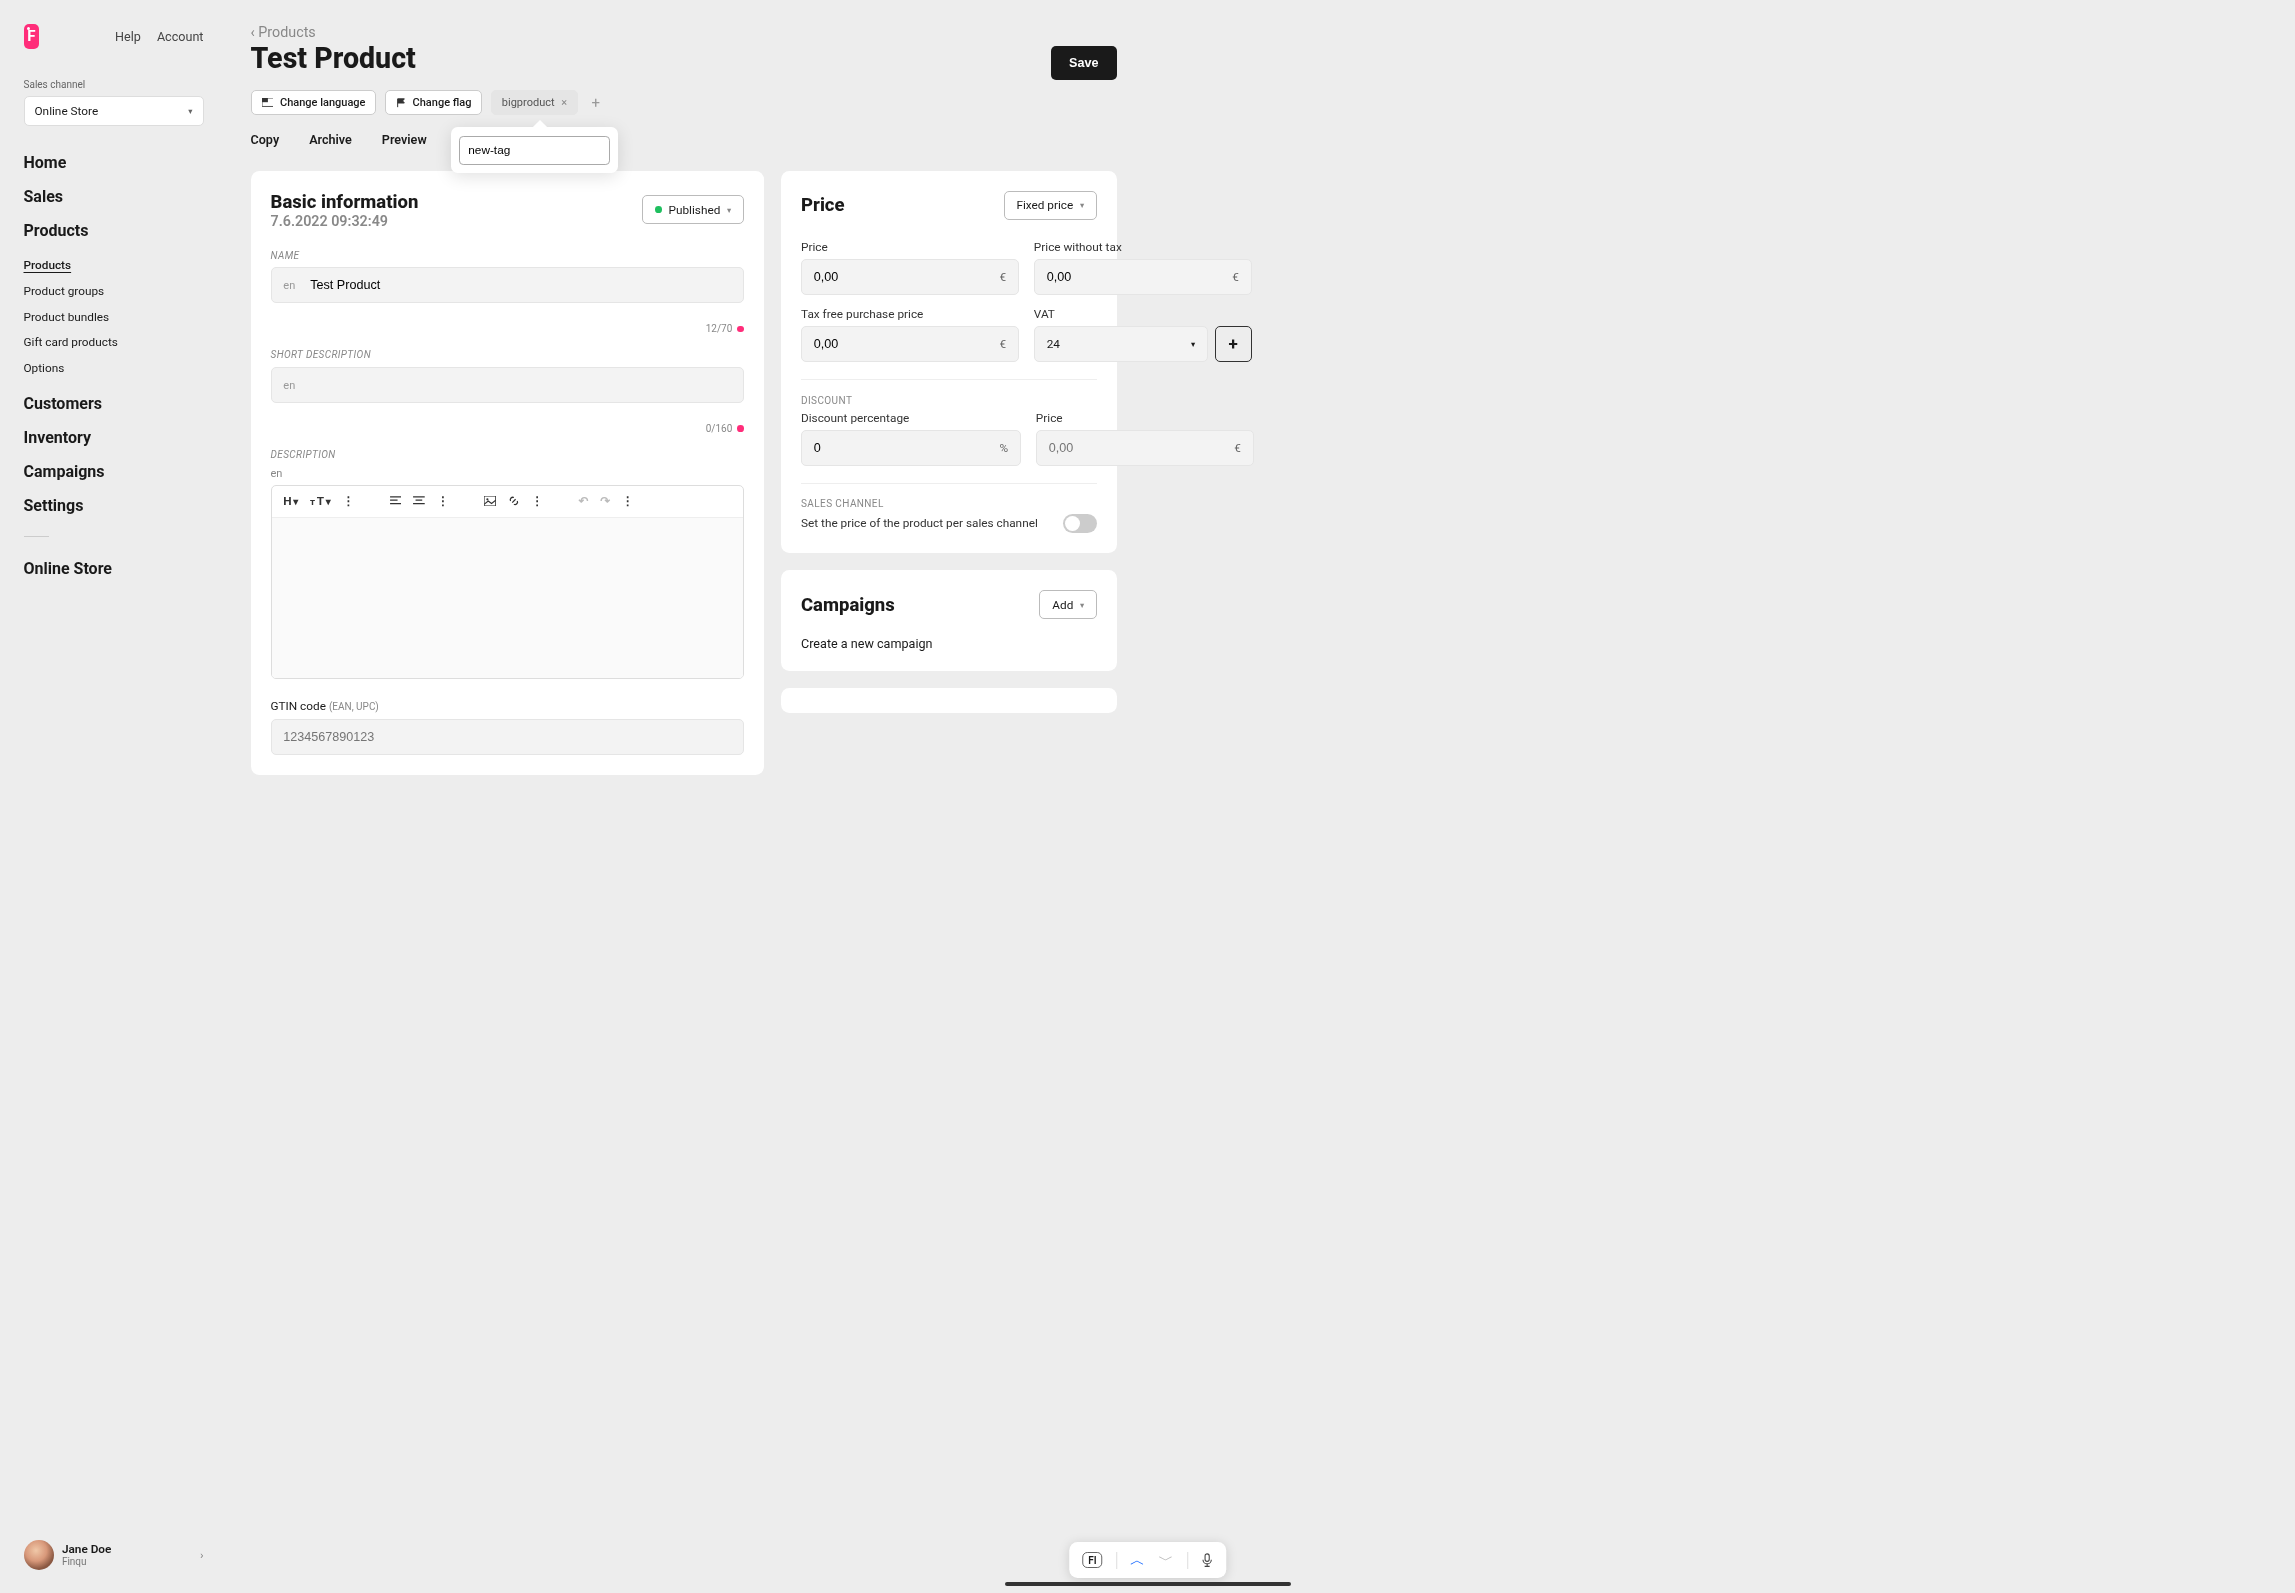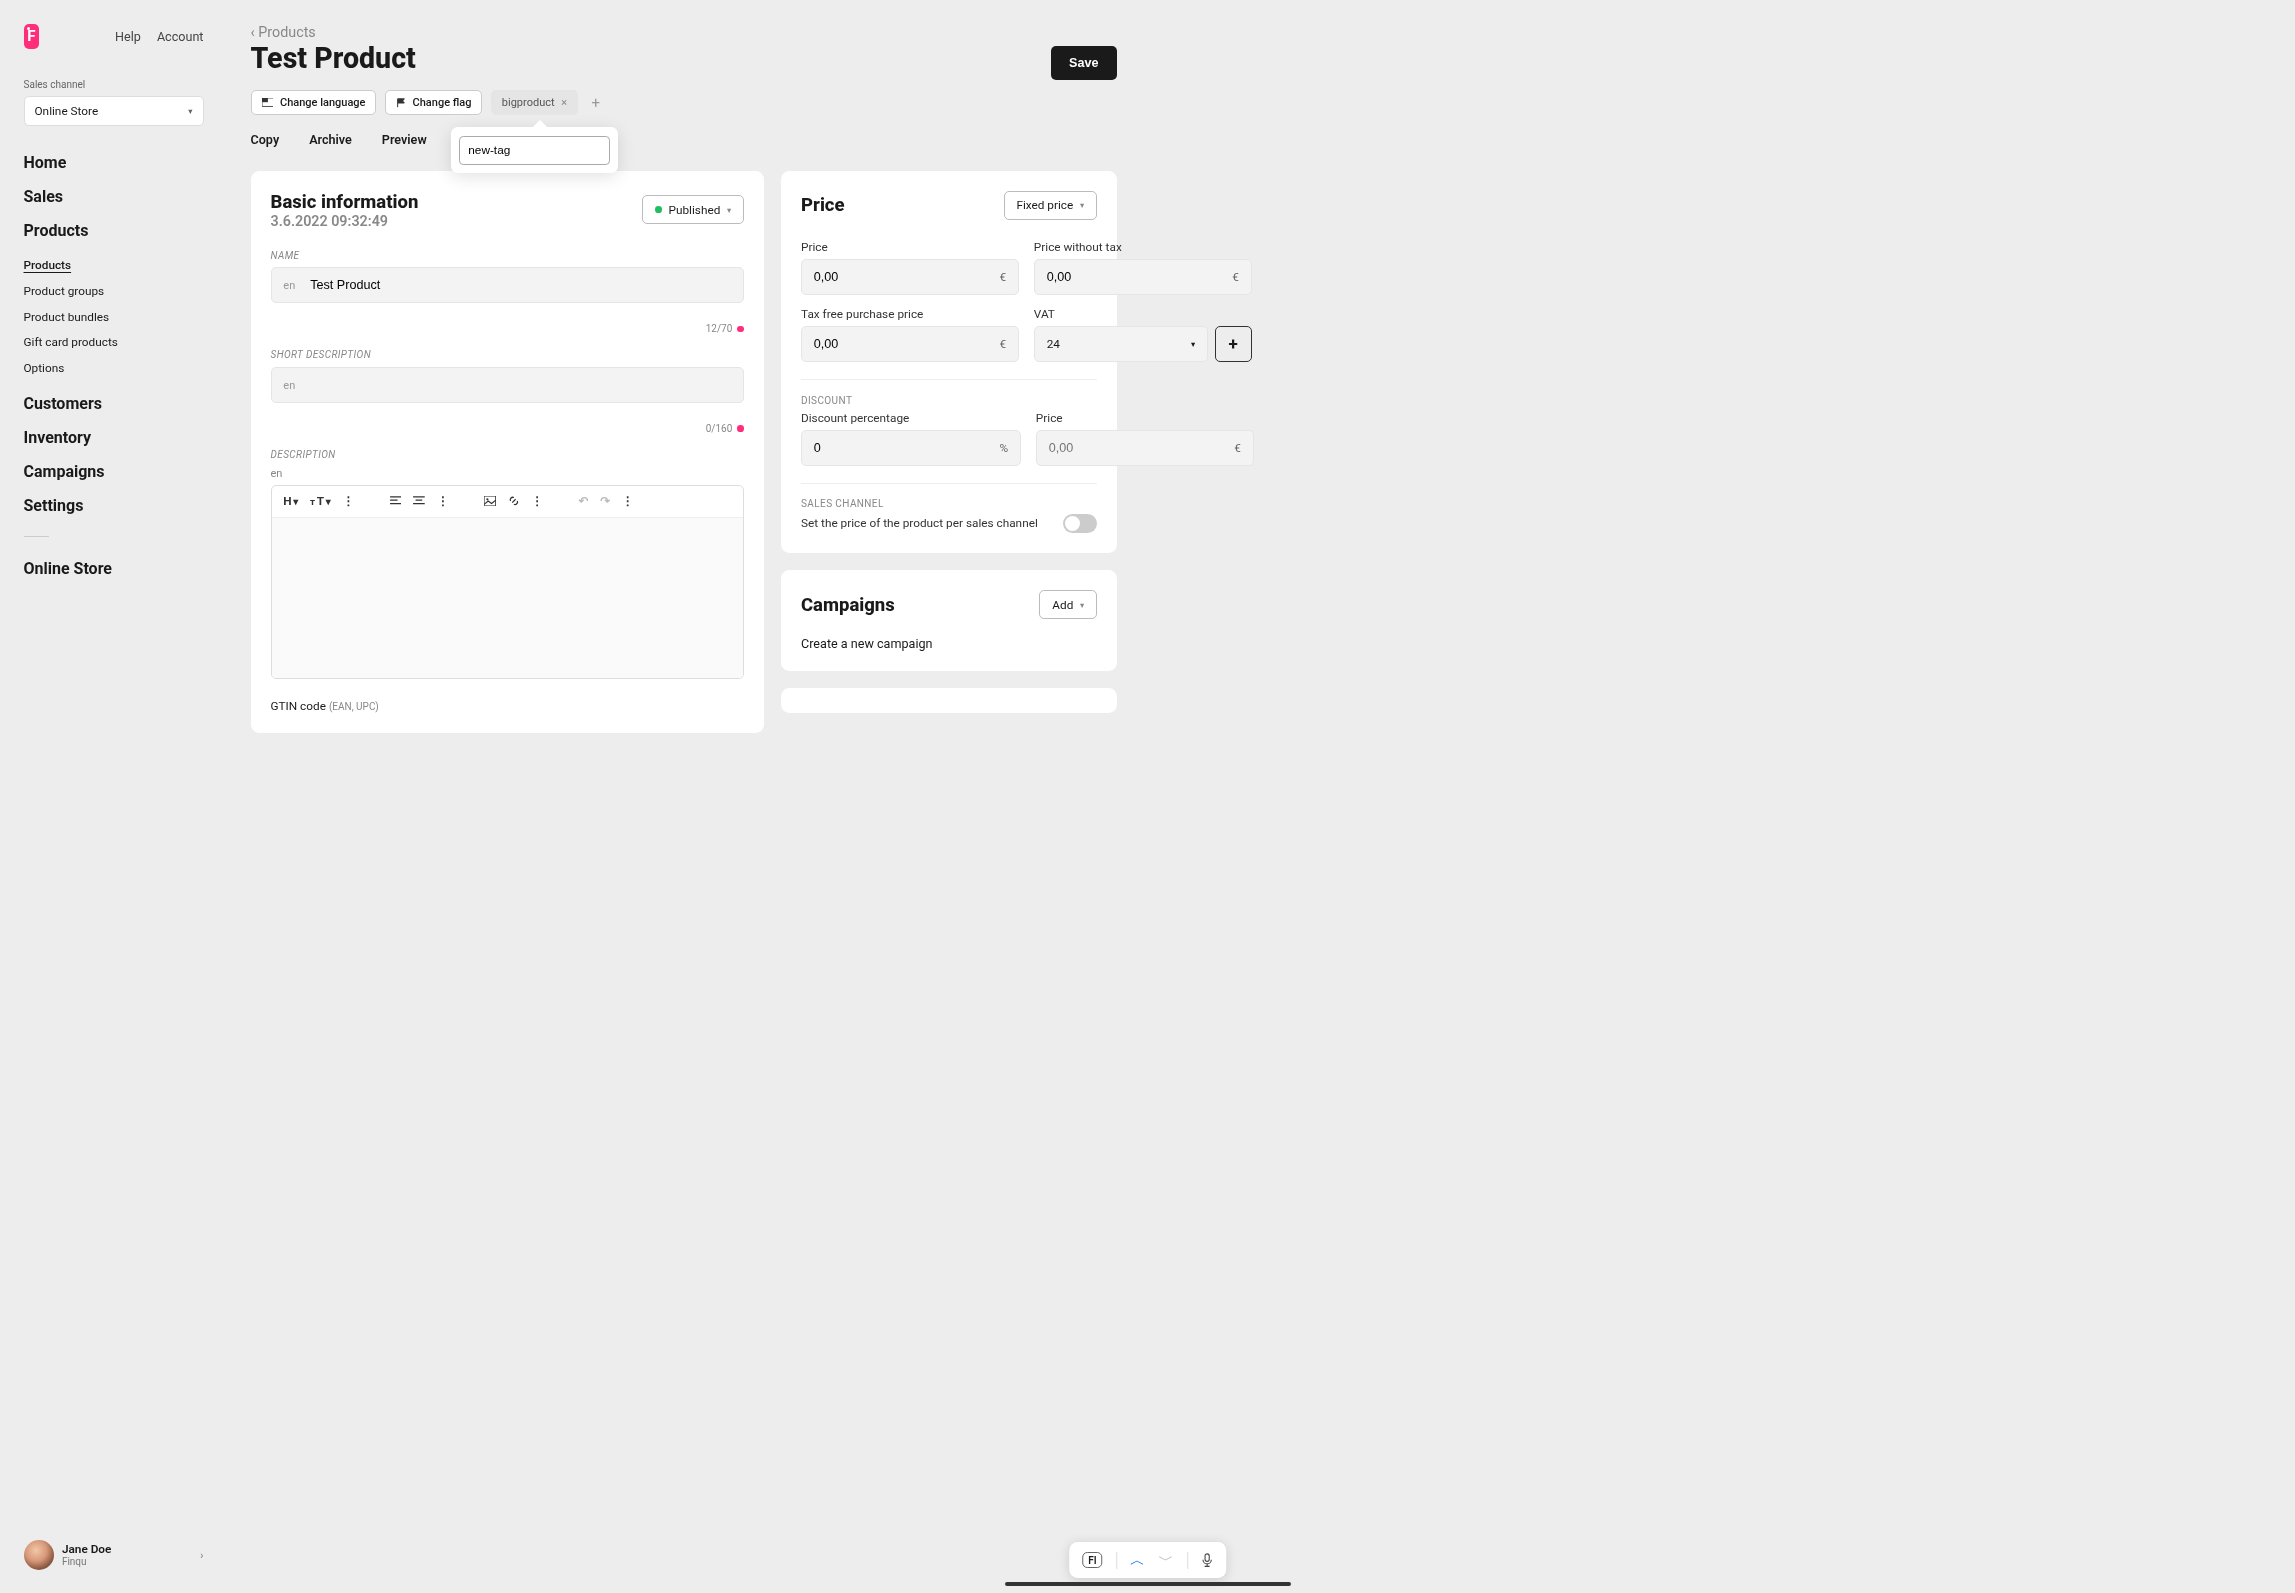--- a/index.html
+++ b/index.html
@@ -183,21 +183,21 @@
       <span>Preview</span>
     </div>
 
     <div class="split">
 
       <div class="col-left">
         <div class="card">
           <div class="card-header">
             <div class="card-header-left">
               <div class="card-title">Basic information</div>
-              <div class="card-sub">3.6.2022 09:32:49</div>
+              <div class="card-sub">7.6.2022 09:32:49</div>
             </div>
             <div class="status-pill">
               <span class="status-dot"></span>
               <span>Published</span>
               <span style="color:#888;font-size:8.4px;">▾</span>
             </div>
           </div>
 
           <div class="field-label">NAME</div>
           <div class="input-wrap">
@@ -257,20 +257,23 @@
               <span class="tb grey">↷</span>
               <span class="tb">⋮</span>
             </div>
             <div class="editor-body"></div>
           </div>
 
           <div>
             <span class="gtin-label">GTIN code</span>
             <span class="gtin-sub">(EAN, UPC)</span>
           </div>
+          <div class="input-wrap gtin-input">
+            <input type="text" style="color: rgb(153, 153, 153);" placeholder="1234567890123">
+          </div>
         </div>
       </div>
 
       <div class="col-right">
         <div class="card">
           <div class="price-header">
             <div class="price-title">Price</div>
             <div class="outline-btn">
               <span>Fixed price</span>
               <span style="color:#888;font-size:8.4px;">▾</span>

